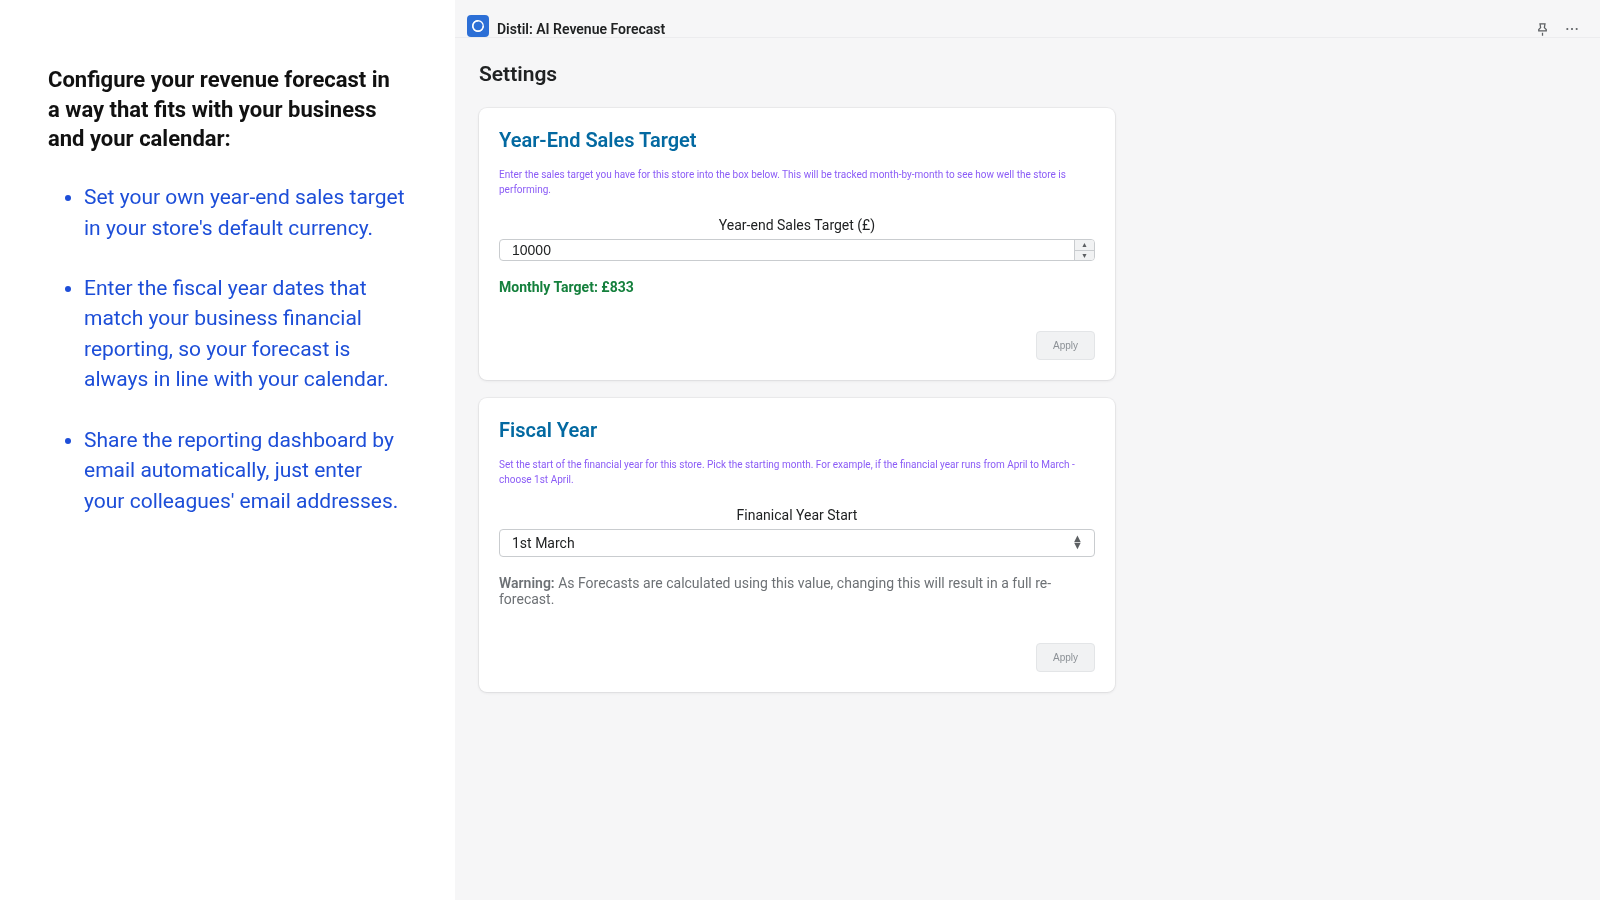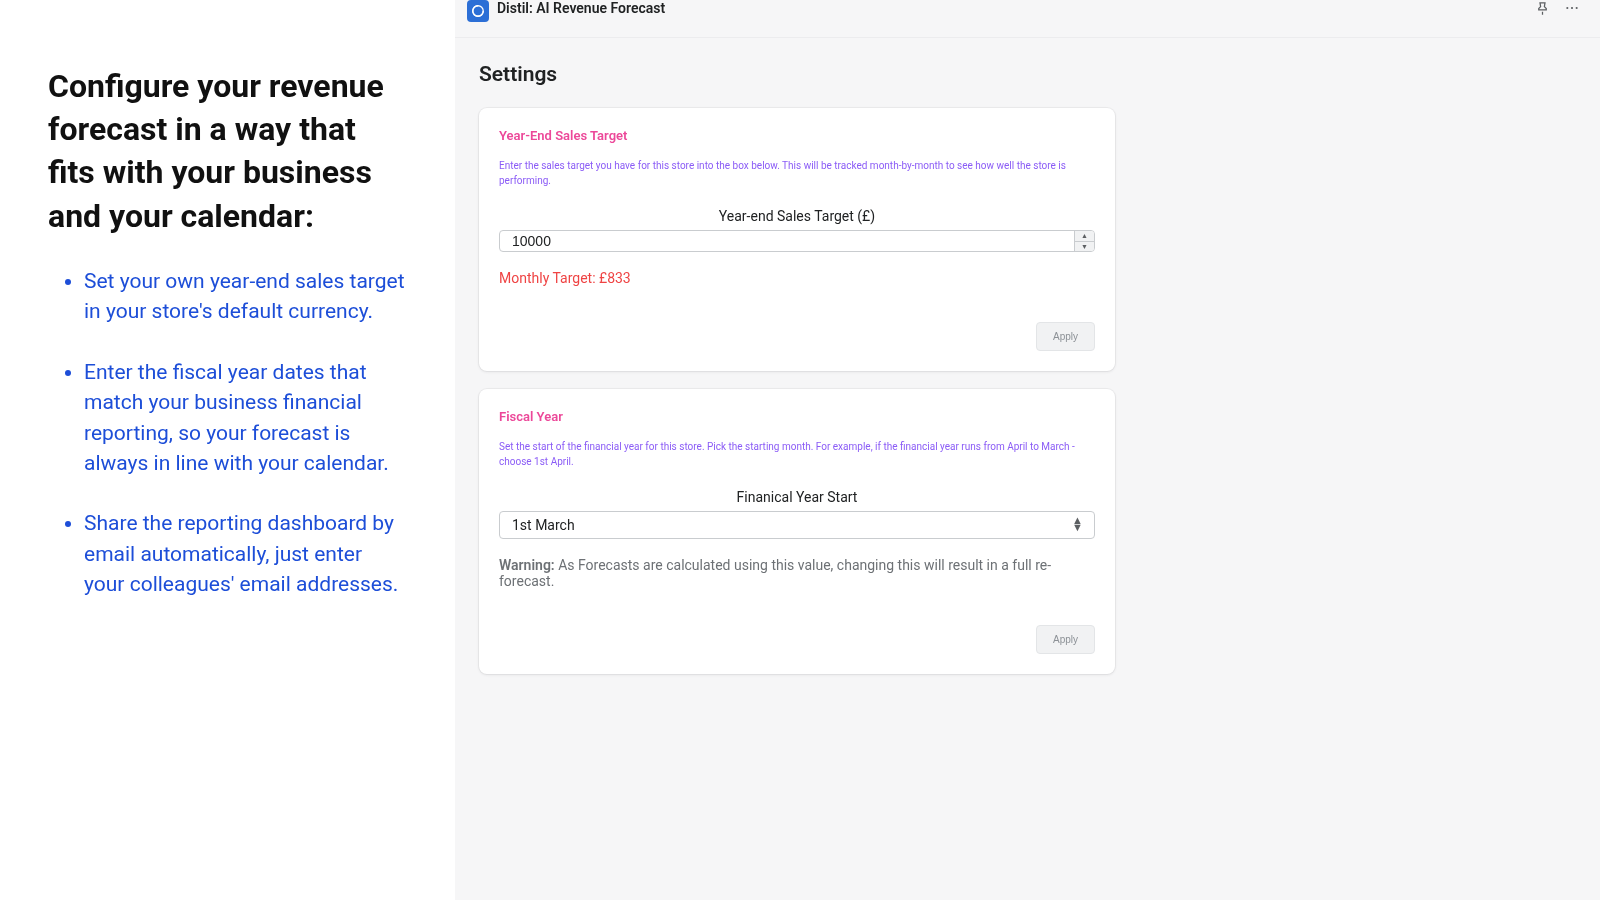--- a/index.html
+++ b/index.html
@@ -10,21 +10,21 @@
     height: 900px;
     overflow: hidden;
     display: flex;
   }
   .left-panel {
     width: 455px;
     padding: 65px 48px 48px 48px;
     background: #ffffff;
   }
   .left-heading {
-    font-size: 32px;
+    font-size: 22px;
     font-weight: 700;
     line-height: 1.35;
     color: #111;
     margin-bottom: 28px;
   }
   .left-list {
     list-style: disc;
     padding-left: 36px;
   }
   .left-list li {
@@ -36,21 +36,21 @@
   .right-panel {
     flex: 1;
     background: #f6f6f7;
     display: flex;
     flex-direction: column;
   }
   .app-header {
     height: 38px;
     background: #f6f6f7;
     display: flex;
-    align-items: flex-start;
+    align-items: flex-end;
     padding: 0 12px;
     border-bottom: 1px solid #ececee;
   }
   .app-logo {
     width: 22px;
     height: 22px;
     border-radius: 4px;
     background: #2c6fd6;
     display: flex;
     align-items: center;
@@ -92,23 +92,23 @@
     background: #ffffff;
     border-radius: 8px;
     box-shadow: 0 0 0 1px rgba(63,63,68,0.05), 0 1px 3px rgba(63,63,68,0.10);
     margin-bottom: 18px;
     max-width: 636px;
   }
   .card-body {
     padding: 20px;
   }
   .card-title {
-    font-size: 13px;
+    font-size: 20px;
     font-weight: 600;
-    color: #ec4899;
+    color: #0369a1;
     margin-bottom: 16px;
   }
   .card-desc {
     font-size: 10px;
     color: #8b5cf6;
     line-height: 1.45;
     margin-bottom: 20px;
   }
   .field-label {
     font-size: 14px;
@@ -147,22 +147,23 @@
     align-items: center;
     justify-content: center;
     cursor: pointer;
     font-size: 7px;
     color: #5c5f62;
   }
   .spin-btn:first-child { border-bottom: 1px solid #c9cccf; border-top-right-radius: 3px; }
   .spin-btn:last-child { border-bottom-right-radius: 3px; }
   .muted-text {
     font-size: 14px;
-    color: #ef4444;
+    color: #15803d;
     margin-top: 18px;
+    font-weight: bold;
   }
   .card-footer {
     padding: 16px 20px 20px 20px;
     display: flex;
     justify-content: flex-end;
   }
   .apply-btn {
     background: #f1f2f3;
     border: 1px solid #e3e5e7;
     border-radius: 4px;

